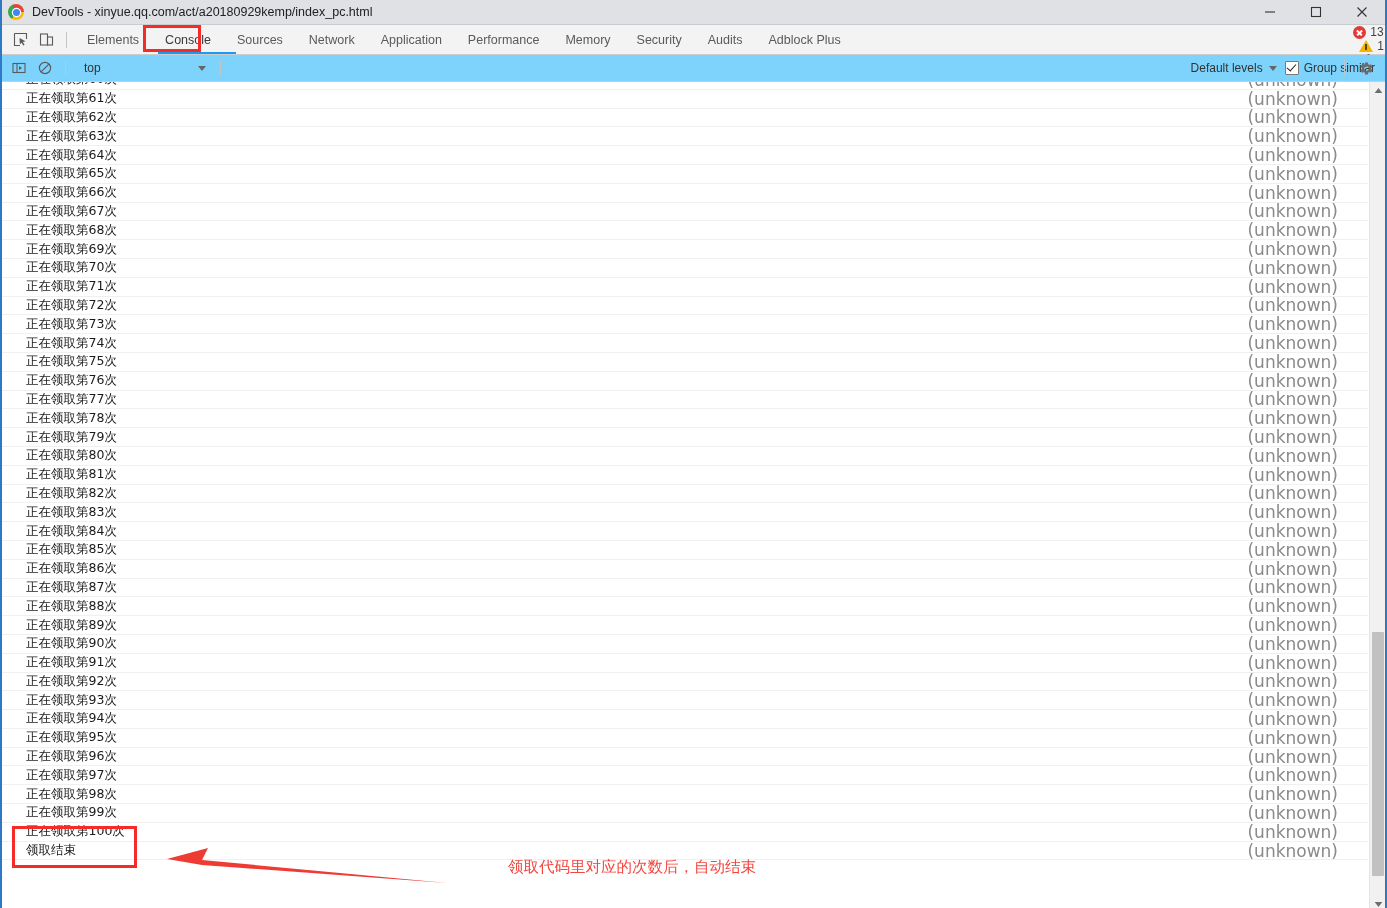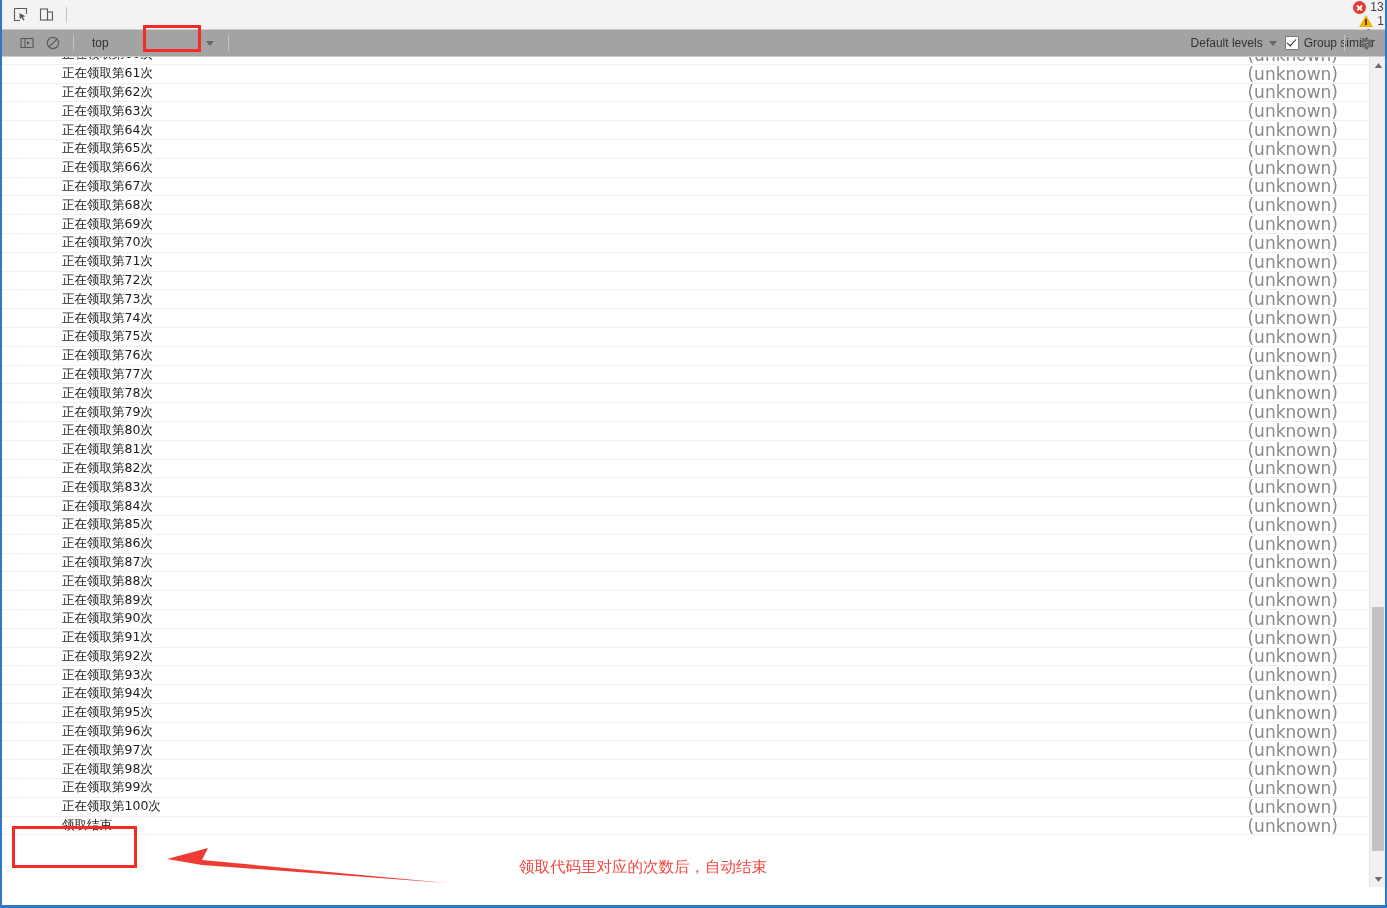--- a/index.html
+++ b/index.html
@@ -172,25 +172,24 @@
     background: #5f6368;
     border-radius: 50%;
     margin: 1px 0;
     display: block;
   }
 
   
   .console-toolbar {
     position: relative;
     height: 26px;
-    background: #a3a3a3;
+    background: #7dd3fc;
     display: flex;
     align-items: center;
     border-bottom: 1px solid #cdcdcd;
-    padding-left: 8px;
   }
   .ctx-select {
     display: flex; align-items: center;
     width: 145px;
     height: 26px;
     padding-left: 11px;
     box-sizing: border-box;
     font-size: 12px;
     color: #333;
     position: relative;
@@ -268,21 +267,20 @@
     background: #fff;
     overflow: hidden;
   }
   .msg-row {
     position: relative;
     height: 18.8px;
     border-bottom: 1px solid #f0f0f0;
     display: flex;
     align-items: center;
     box-sizing: border-box;
-    padding-left: 36px;
   }
   .msg-text {
     font-size: 12.5px;
     color: #1a1a1a;
     padding-left: 24px;
     white-space: nowrap;
     font-family: "DejaVu Sans", sans-serif;
   }
   .msg-src {
     position: absolute;
@@ -333,36 +331,69 @@
     font-size: 15.5px;
     white-space: nowrap;
     font-family: "DejaVu Sans", sans-serif;
   }
 </style>
 </head>
 <body>
 
 <div id="app">
 
+  <div class="titlebar">
+    <div class="chrome-logo"></div>
+    <div class="title-text">DevTools - xinyue.qq.com/act/a20180929kemp/index_pc.html</div>
+    <div class="win-buttons">
+      <div class="win-btn">
+        <svg width="12" height="12" viewBox="0 0 12 12">
+            <path d="M1 6 H11" stroke="#333" stroke-width="1.1"></path>
+          </svg>
+      </div>
+      <div class="win-btn">
+        <svg width="12" height="12" viewBox="0 0 12 12">
+            <rect x="1.5" y="1.5" width="9" height="9" fill="none" stroke="#333" stroke-width="1.1"></rect>
+          </svg>
+      </div>
+      <div class="win-btn">
+        <svg width="12" height="12" viewBox="0 0 12 12">
+            <path d="M1.5 1.5 L10.5 10.5 M10.5 1.5 L1.5 10.5" stroke="#333" stroke-width="1.1"></path>
+          </svg>
+      </div>
+    </div>
+  </div>
 
   <div class="tabbar">
     <div class="tool-icon">
       <svg width="15" height="15" viewBox="0 0 15 15">
         <path d="M1.5 1.5 H13.5 V7 M1.5 1.5 V13.5 H7" fill="none" stroke="#5a5a5a" stroke-width="1.1"></path>
         <path d="M6.5 6 L12.5 9.2 L9.8 10 L11.6 12.8 L10.3 13.6 L8.6 10.8 L6.9 12.3 Z" fill="#5a5a5a"></path>
       </svg>
     </div>
     <div class="tool-icon">
       <svg width="15" height="15" viewBox="0 0 15 15">
         <rect x="1.5" y="2" width="7" height="11" fill="none" stroke="#5a5a5a" stroke-width="1.1"></rect>
         <rect x="8.5" y="5" width="5" height="8" fill="none" stroke="#5a5a5a" stroke-width="1.1"></rect>
       </svg>
     </div>
     <div class="vsep"></div>
 
+    <div class="tabs">
+      <div class="tab">Elements</div>
+      <div class="tab active">Console</div>
+      <div class="tab">Sources</div>
+      <div class="tab">Network</div>
+      <div class="tab">Application</div>
+      <div class="tab">Performance</div>
+      <div class="tab">Memory</div>
+      <div class="tab">Security</div>
+      <div class="tab">Audits</div>
+      <div class="tab">Adblock Plus</div>
+    </div>
 
     <div class="tabbar-right">
       <div class="badge">
         <span class="dot-err"></span>
         <span>13</span>
       </div>
       <div class="badge" style="margin-left:9px;">
         <span class="tri-warn"></span>
         <span>1</span>
       </div>
@@ -606,15 +637,15 @@
       </div>
     </div>
   </div>
 
   <div class="ann-box" style="left:10px; top:826px; width:125px; height:42px;"></div>
 
   <svg class="ann-arrow" width="290" height="45" style="left:160px; top:843px;">
     <path d="M5 16 L46 5 L40 17 L285 40 L40 22 Z" fill="#ee3b33"></path>
   </svg>
 
-  <div class="ann-text" style="left:517px; top:857px;">领取代码里对应的次数后，自动结束</div>
+  <div class="ann-text" style="left:506px; top:857px;">领取代码里对应的次数后，自动结束</div>
 
 </div>
 
 </body></html>

